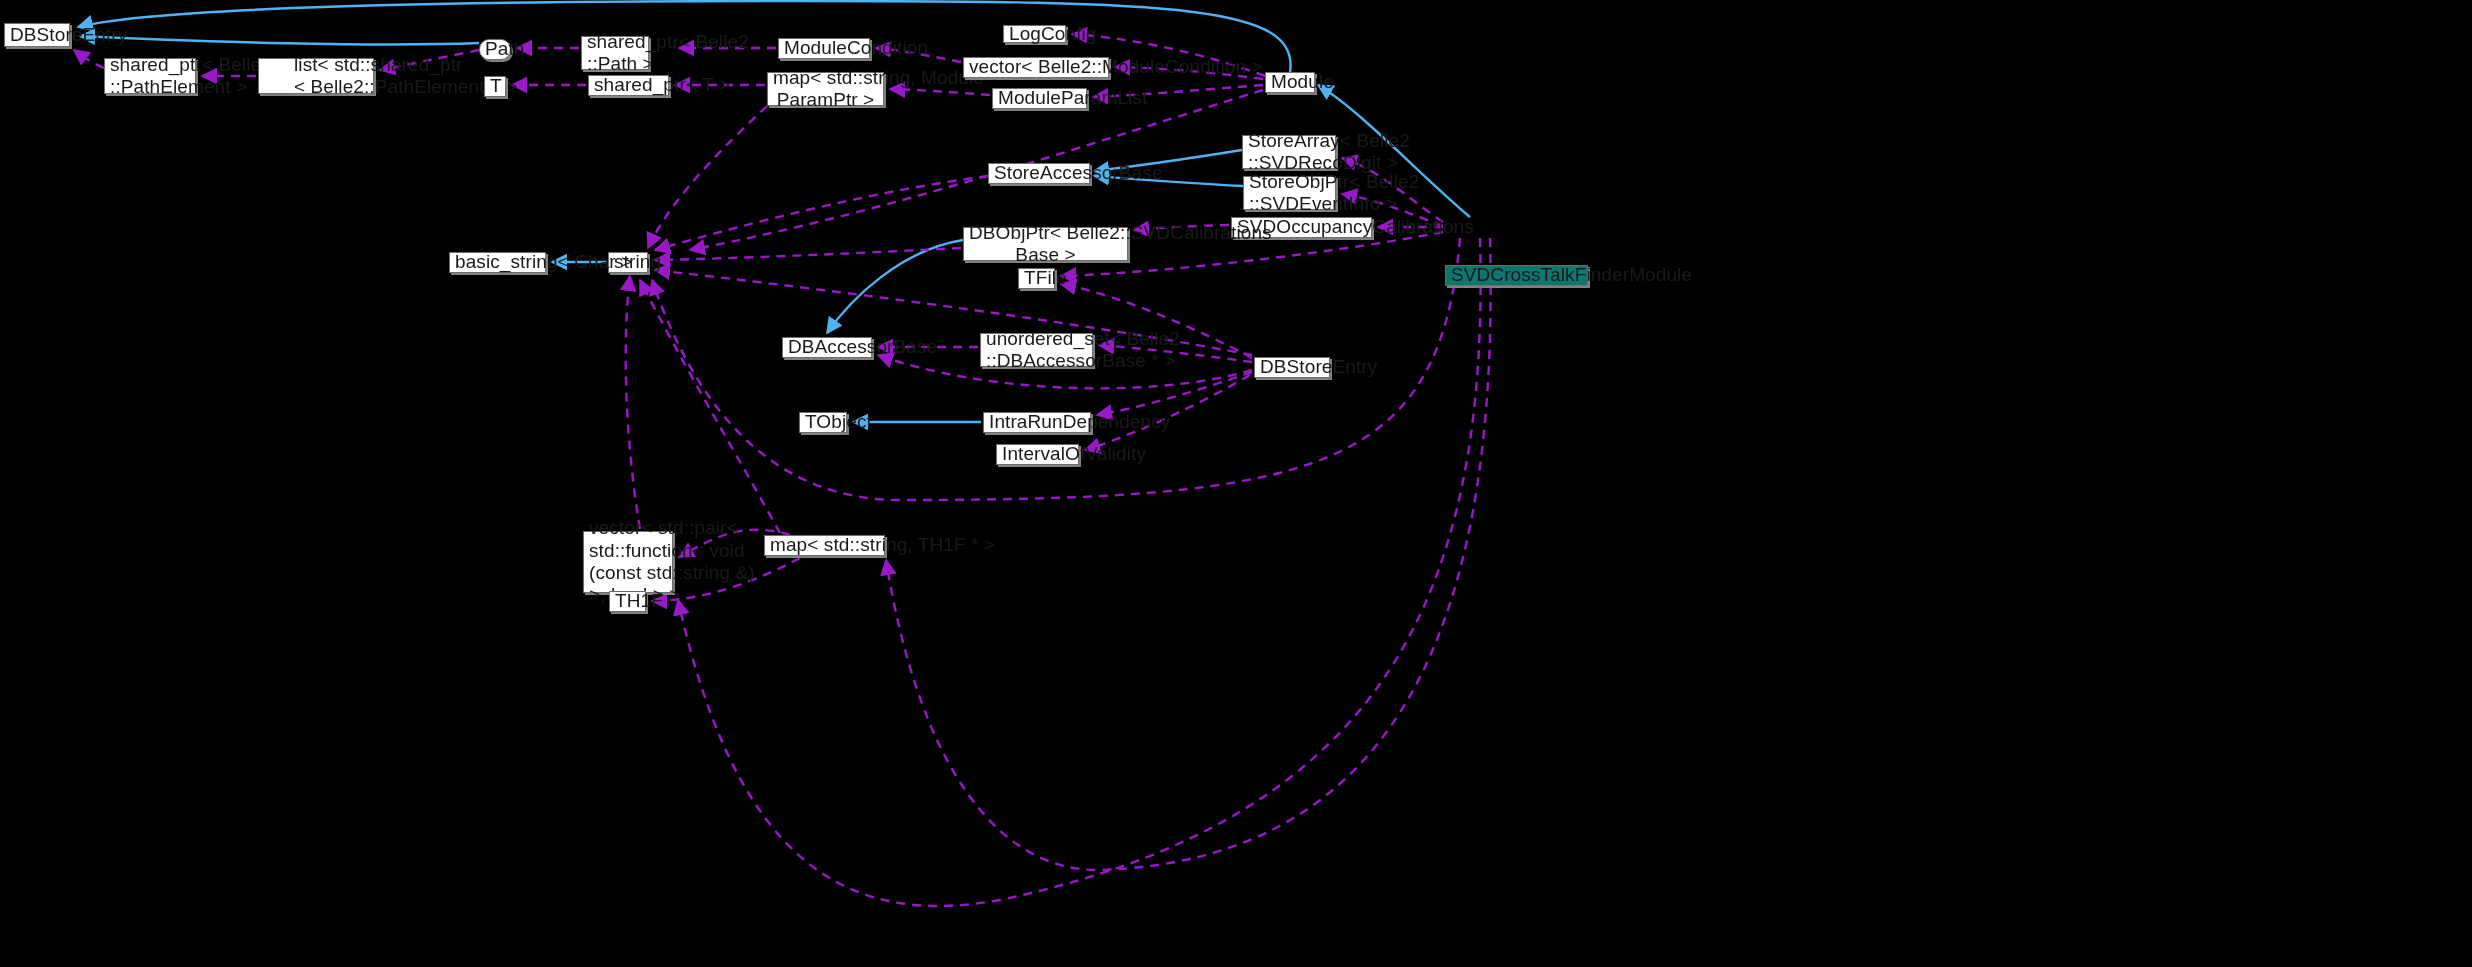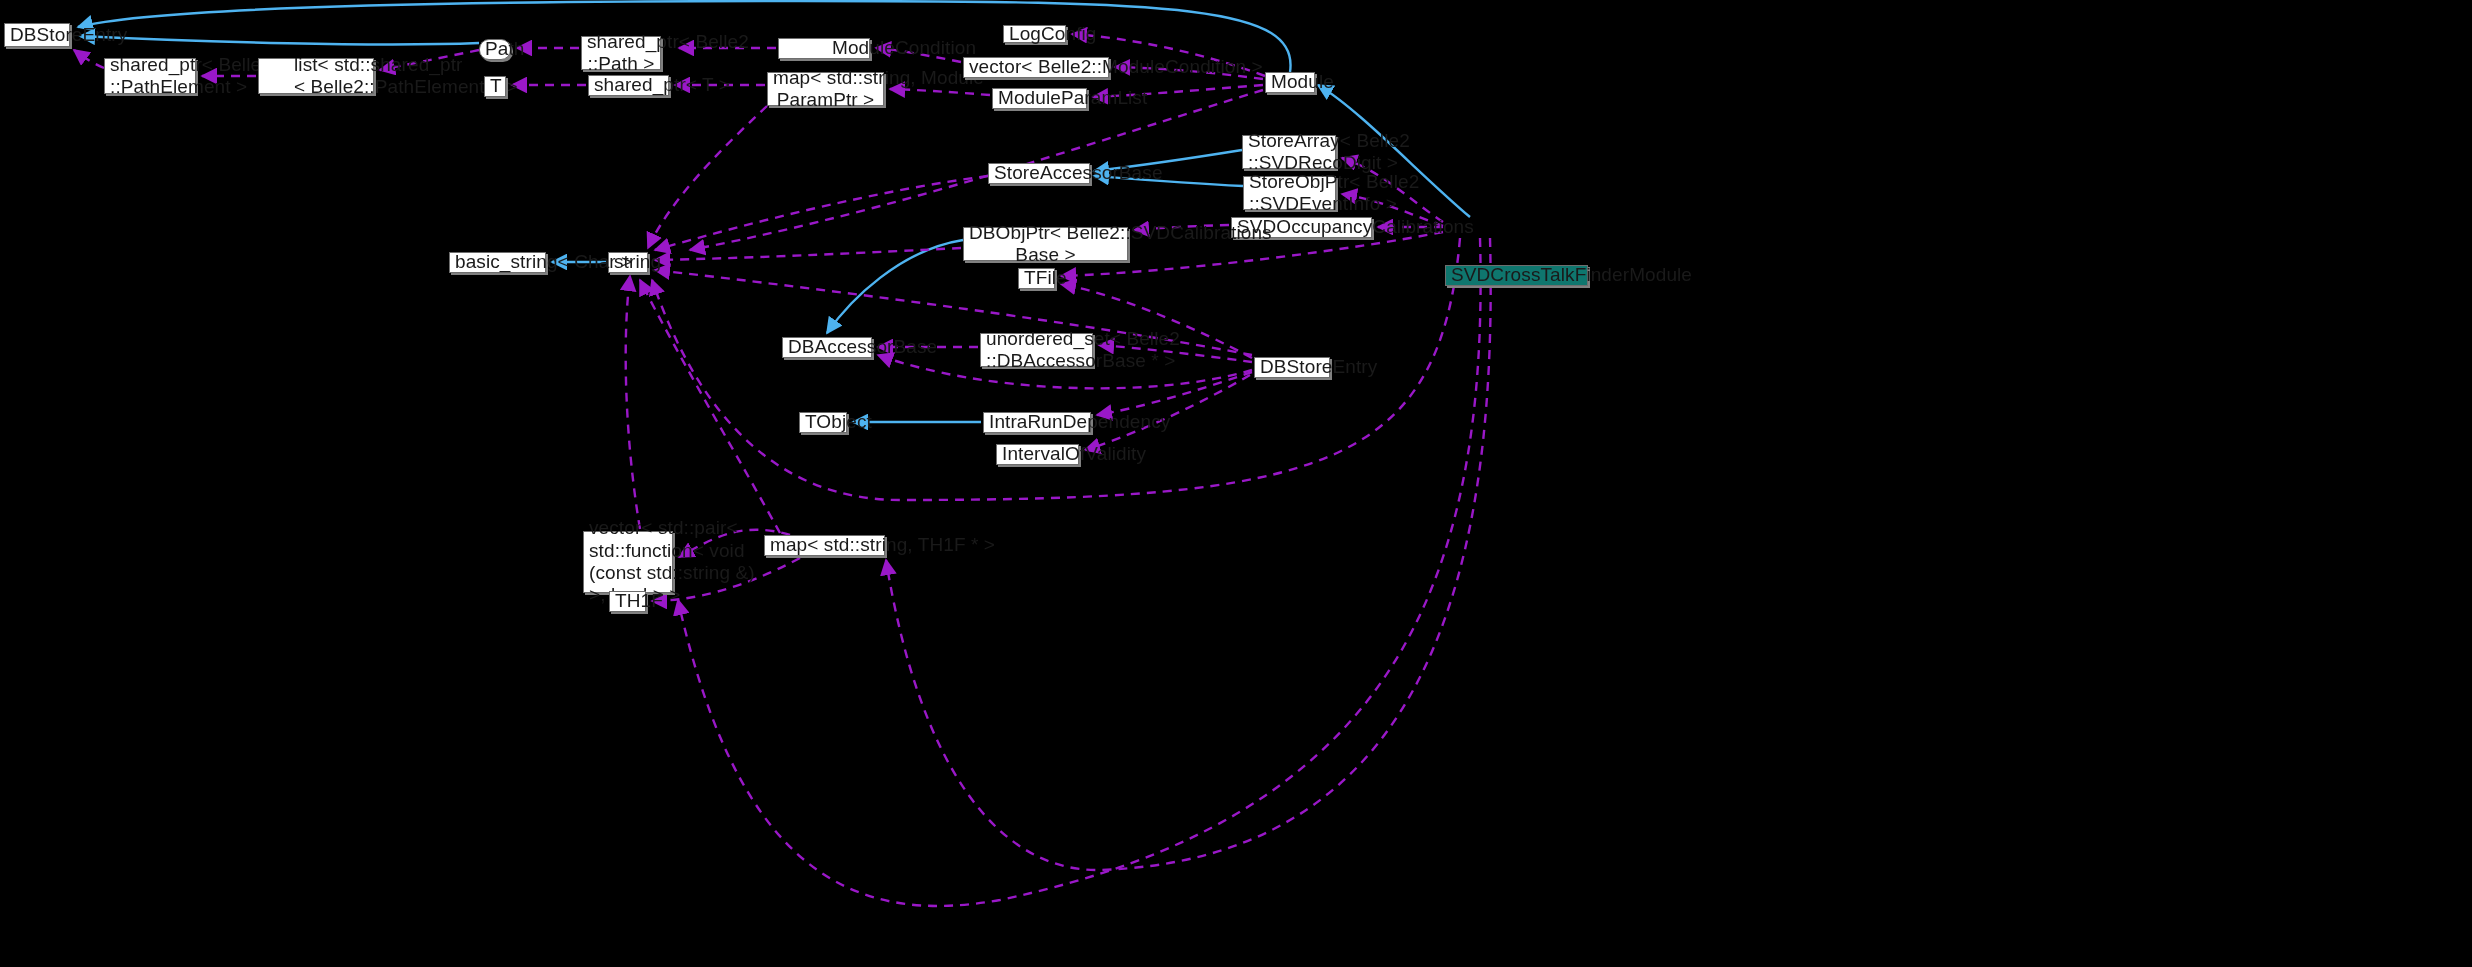--- a/index.html
+++ b/index.html
@@ -160,24 +160,24 @@
     </g>
   </svg>
 
 <div class="node" style="left: 4px; top: 23px; width: 66px; height: 24px;"><span class="node-label">DBStoreEntry</span></div>
     <div class="node" style="left: 104px; top: 58px; width: 92px; height: 36px;"><span class="node-label">shared_ptr&lt; Belle2
 ::PathElement &gt;</span></div>
     <div class="node" style="left: 258px; top: 58px; width: 116px; height: 36px; padding-left: 30px;"><span class="node-label">list&lt; std::shared_ptr
 &lt; Belle2::PathElement &gt; &gt;</span></div>
     <div class="node" style="left: 479px; top: 39px; width: 32px; height: 21px; border-radius: 10px;"><span class="node-label">Path</span></div>
     <div class="node" style="left: 484px; top: 76px; width: 22px; height: 21px;"><span class="node-label">T</span></div>
-    <div class="node" style="left: 581px; top: 36px; width: 80px; height: 34px;"><span class="node-label">shared_ptr&lt; Belle2
+    <div class="node" style="left: 581px; top: 36px; width: 68px; height: 34px;"><span class="node-label">shared_ptr&lt; Belle2
 ::Path &gt;</span></div>
     <div class="node" style="left: 588px; top: 75px; width: 81px; height: 21px;"><span class="node-label">shared_ptr&lt; T &gt;</span></div>
-    <div class="node" style="left: 778px; top: 38px; width: 92px; height: 21px; padding-left: 48px;"><span class="node-label">ModuleCondition</span></div>
+    <div class="node" style="left: 778px; top: 38px; width: 92px; height: 21px;"><span class="node-label">ModuleCondition</span></div>
     <div class="node" style="left: 767px; top: 72px; width: 117px; height: 34px;"><span class="node-label">map&lt; std::string, Module
 ParamPtr &gt;</span></div>
     <div class="node" style="left: 1003px; top: 25px; width: 63px; height: 18px;"><span class="node-label">LogConfig</span></div>
     <div class="node" style="left: 963px; top: 57px; width: 146px; height: 21px;"><span class="node-label">vector&lt; Belle2::ModuleCondition &gt;</span></div>
     <div class="node" style="left: 992px; top: 88px; width: 95px; height: 21px;"><span class="node-label">ModuleParamList</span></div>
     <div class="node" style="left: 1265px; top: 72px; width: 50px; height: 21px;"><span class="node-label">Module</span></div>
     <div class="node" style="left: 1242px; top: 135px; width: 94px; height: 34px;"><span class="node-label">StoreArray&lt; Belle2
 ::SVDRecoDigit &gt;</span></div>
     <div class="node" style="left: 988px; top: 163px; width: 102px; height: 21px;"><span class="node-label">StoreAccessorBase</span></div>
     <div class="node" style="left: 1243px; top: 176px; width: 93px; height: 34px;"><span class="node-label">StoreObjPtr&lt; Belle2

